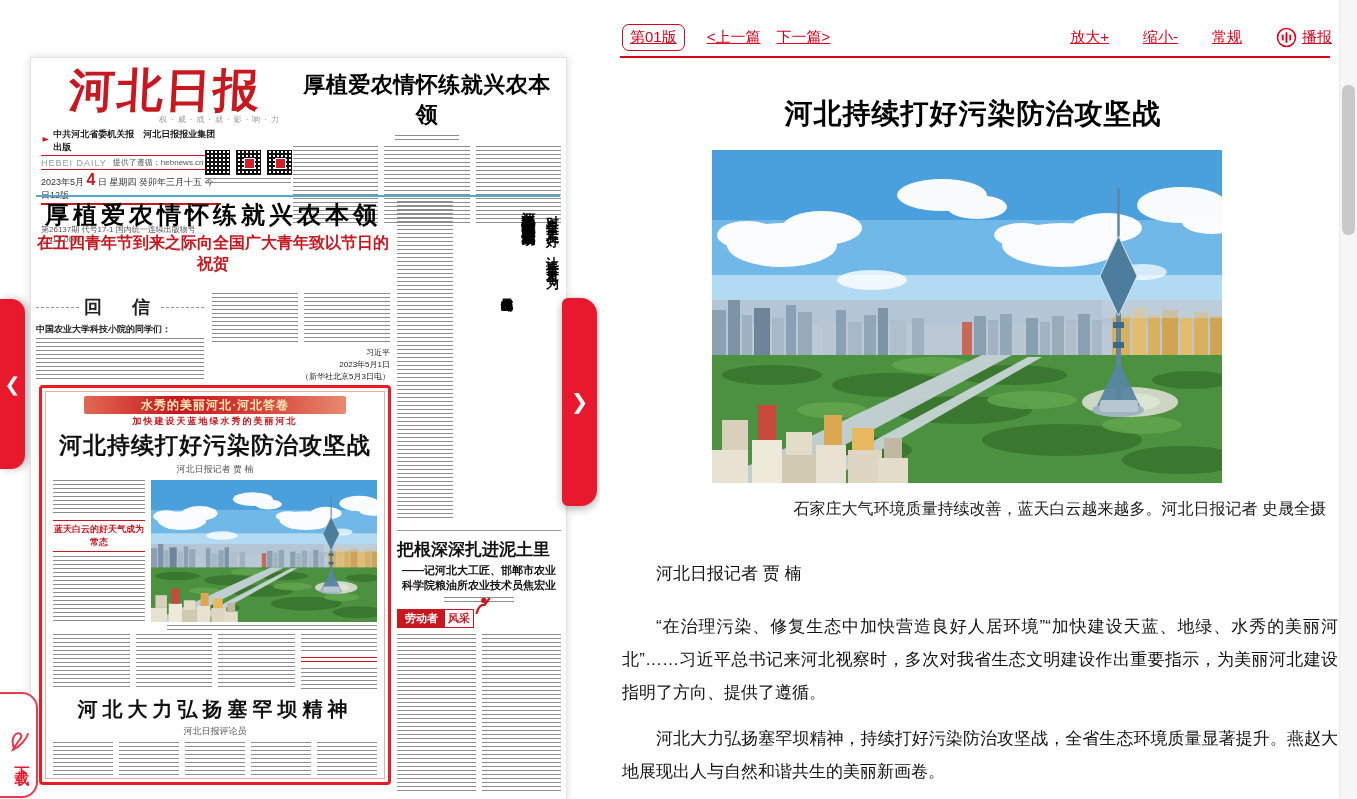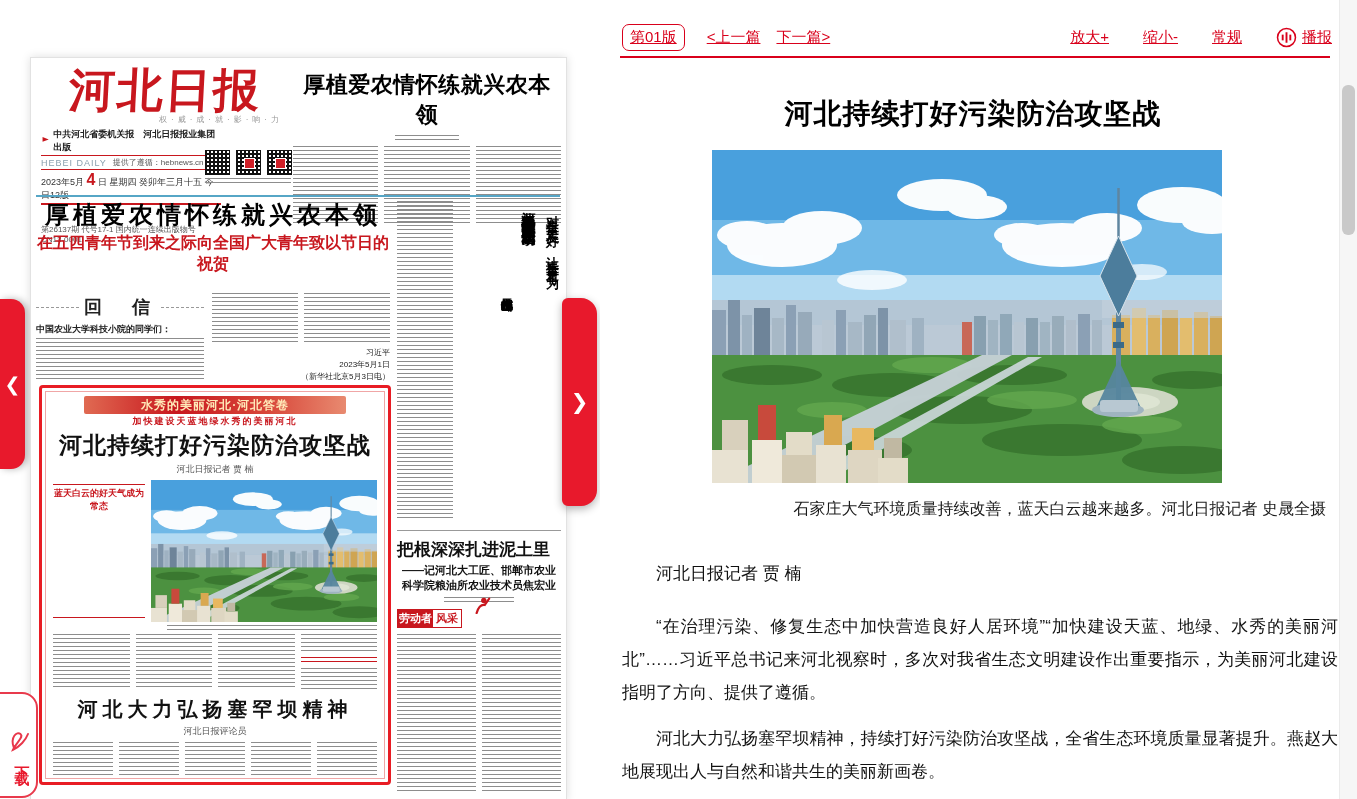--- a/index.html
+++ b/index.html
@@ -75,21 +75,21 @@
   .feature-inner{border:1px solid #f0a6a6;height:100%;box-sizing:border-box;padding:4px 7px;overflow:hidden;}
   .f-banner{width:262px;height:18px;margin:0 auto;border-radius:2px;
             background:linear-gradient(90deg,#e06a52 0%,#c8171e 35%,#d8473a 70%,#e88a70 100%);
             display:flex;align-items:center;justify-content:center;}
   .f-banner span{font-family:"Liberation Serif",serif;font-size:12px;font-weight:bold;color:#ffe9b8;letter-spacing:1px;}
   .f-banner-sub{font-size:9px;font-weight:bold;color:#c8171e;text-align:center;letter-spacing:2px;margin:1px 0 2px;}
   .f-headline{font-family:"Liberation Serif",serif;font-size:23px;font-weight:bold;color:#111;
               text-align:center;letter-spacing:1px;margin-top:2px;}
   .f-byline{font-size:9px;color:#555;text-align:center;margin:2px 0 4px;}
   .f-row{display:flex;gap:6px;height:142px;}
-  .f-leftcol{width:92px;display:flex;flex-direction:row;}
+  .f-leftcol{width:92px;display:flex;flex-direction:column;}
   .f-subhead{font-size:9px;font-weight:bold;color:#c8171e;text-align:center;border-top:1px solid #c8171e;
              border-bottom:1px solid #c8171e;padding:2px 0;margin:4px 0;}
   .f-photo{flex:1;overflow:hidden;}
   .f-photo svg{display:block;width:100%;height:100%;}
   .f-caption{width:210px;height:5px;margin:3px 0 4px auto;}
   .f-bottom-headline{font-family:"Liberation Serif",serif;font-size:20px;font-weight:bold;color:#111;
                      text-align:center;letter-spacing:5px;margin-top:6px;}
   .f-bottom-byline{font-size:9px;color:#555;text-align:center;margin:2px 0 4px;}
 
   
@@ -99,21 +99,21 @@
   .rc-vert{flex:1;writing-mode:vertical-rl;cursor:pointer;}
   .v-intro{font-size:13px;font-weight:bold;color:#000;letter-spacing:4px;padding-top:4px;}
   .v-main{font-size:14px;font-weight:bold;color:#000;letter-spacing:1px;margin:0 5px;}
   .v-byline{font-size:12px;font-weight:bold;color:#000;padding-top:88px;}
   .rc-divider{border-top:1px solid #999;margin:9px 0 7px;}
   .rc-headline{font-family:"Liberation Serif",serif;font-size:17px;font-weight:bold;color:#111;cursor:pointer;}
   .rc-sub{font-size:11px;font-weight:bold;color:#111;text-align:center;line-height:1.35;margin-top:2px;}
   .rc-byline{width:70px;height:5px;margin:4px auto 6px;}
   .labor-wrap{position:relative;width:78px;margin:2px 0 6px;}
   .labor-badge{display:inline-flex;align-items:stretch;font-size:11px;font-weight:bold;border:1px solid #c8171e;}
-  .labor-badge .lb-left{background:#c8171e;color:#fff;padding:1px 1px;}
+  .labor-badge .lb-left{background:#c8171e;color:#fff;padding:1px 7px;}
   .labor-badge .lb-right{background:#fff;color:#c8171e;padding:1px 3px;font-family:Liberation Serif, serif;}
   .labor-icon{position:absolute;right:-16px;top:-12px;width:18px;height:18px;}
   .rc-cols{height:158px;}
 
   
   .reader{position:absolute;left:600px;top:0;width:740px;height:799px;background:#fff;}
   .toolbar{position:absolute;left:22px;top:22px;right:8px;height:30px;display:flex;align-items:center;
            color:#d9001b;font-size:15px;text-decoration:underline;}
   .page-badge{border:1px solid #d9001b;border-radius:7px;padding:3px 7px;margin-right:22px;cursor:pointer;}
   .tb-link{margin-right:16px;cursor:pointer;}

